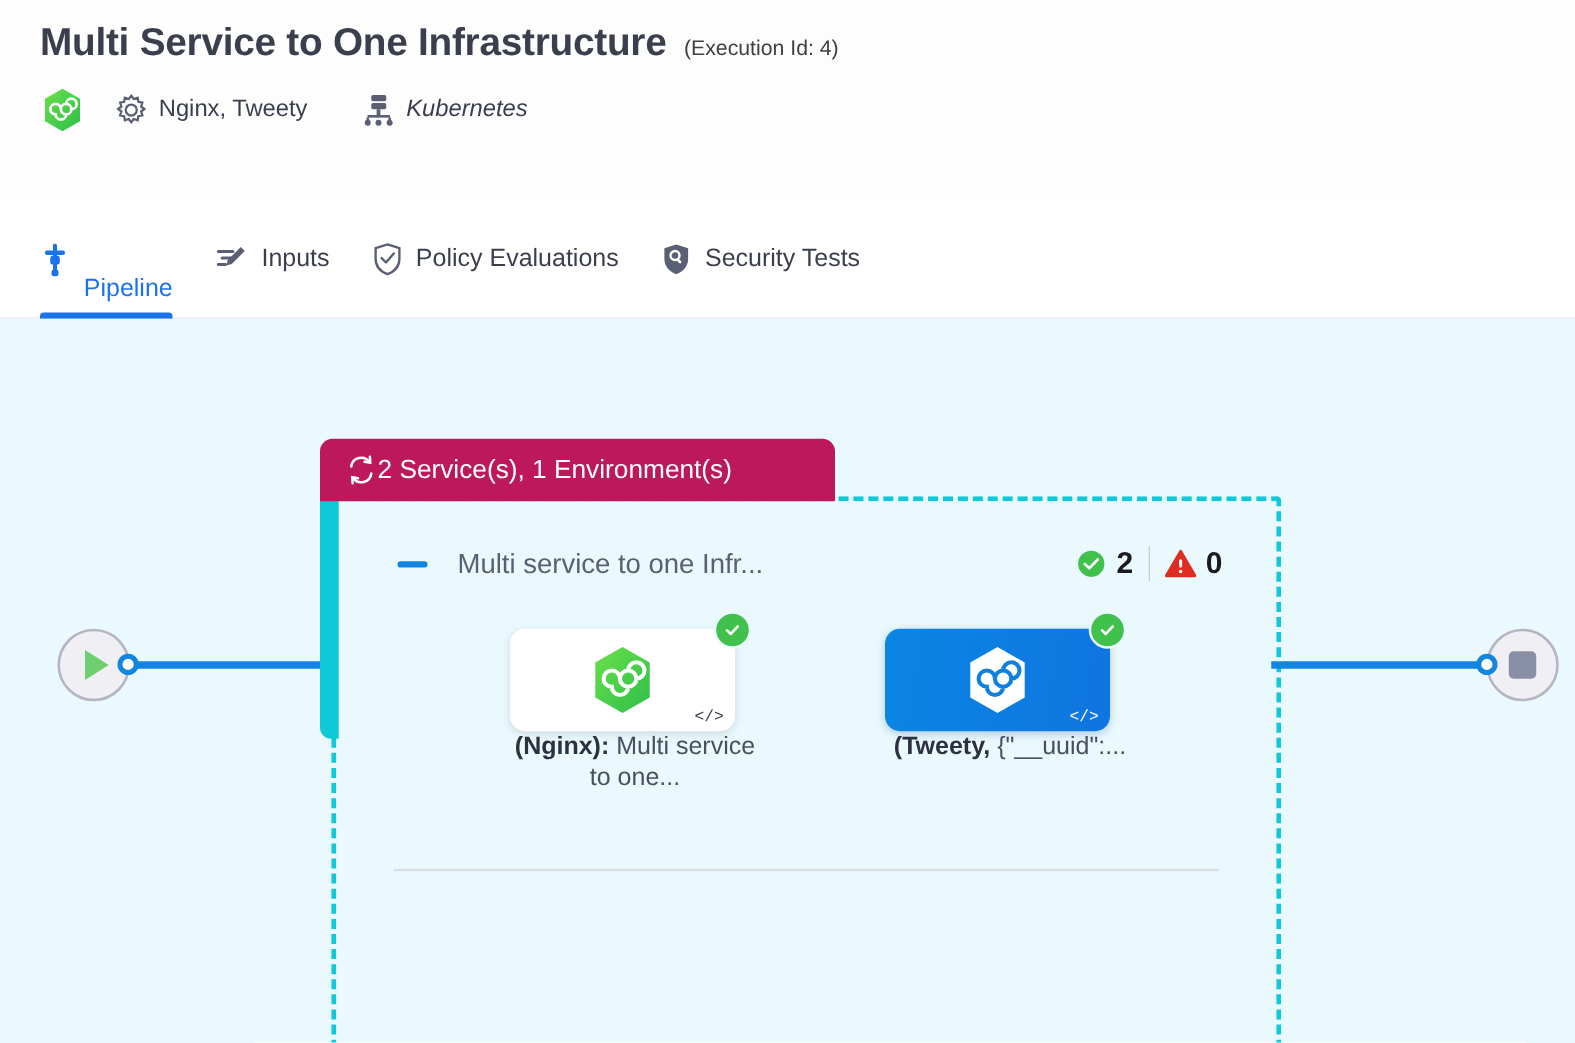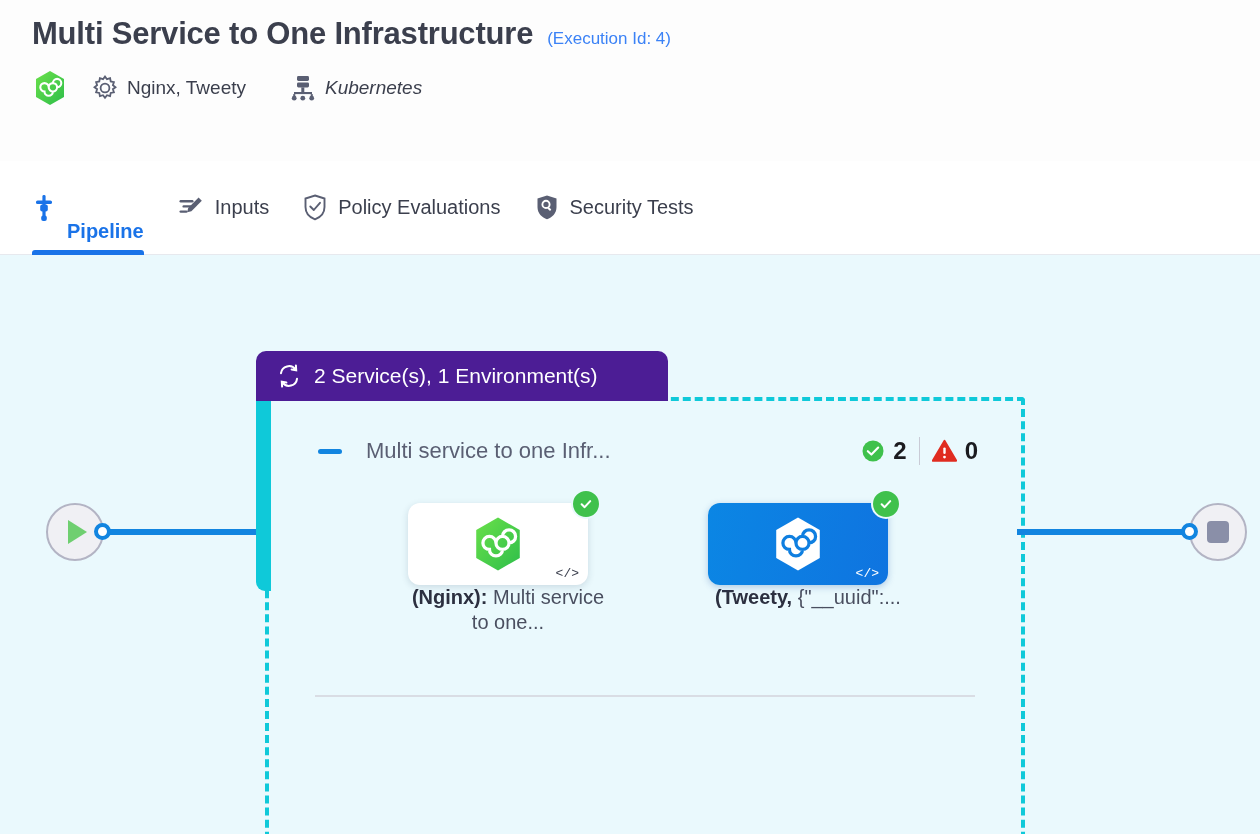--- a/index.html
+++ b/index.html
@@ -17,21 +17,21 @@
     background: #fdfdfd;
     border-bottom: 1px solid #e7e9ee;
   }
   .title-row {
     position: absolute; left: 32px; top: 16px;
     display: flex; align-items: baseline; gap: 14px;
   }
   .page-title {
     font-size: 31px; font-weight: bold; color: #3b3f4d; letter-spacing: -0.2px;
   }
-  .exec-id { font-size: 17px; color: #3b82f6; }
+  .exec-id { font-size: 17px; color: #404040; }
 
   .meta-row {
     position: absolute; left: 32px; top: 68px;
     display: flex; align-items: center;
   }
   .meta-logo { width: 36px; height: 40px; display: flex; align-items: center; }
   .meta-group { display: flex; align-items: center; gap: 9px; margin-left: 24px; }
   .meta-group.second { margin-left: 44px; font-style: italic; }
   .meta-text { font-size: 19px; color: #3b3f4d; }
   .ico { display: inline-flex; align-items: center; justify-content: center; }
@@ -42,21 +42,21 @@
     background: #ffffff; border-bottom: 1px solid #e7e9ee;
     display: flex; align-items: center; padding-left: 32px;
   }
   .tab {
     display: flex; align-items: center; gap: 11px;
     height: 94px; cursor: pointer; position: relative;
     padding-right: 34px;
   }
   .tab + .tab { padding-left: 0; }
   .tab-label { font-size: 20px; color: #3b3f4d; }
-  .tab.active .tab-label { color: #1a73e8; font-weight: bold; margin-top: 48px; }
+  .tab.active .tab-label { color: #1a73e8; font-weight: normal; margin-top: 48px; }
   .tab.active::after {
     content: ""; position: absolute; left: 0; right: 34px; bottom: 0;
     height: 5px; background: #1a73e8; border-radius: 3px 3px 0 0;
   }
 
   
   .canvas {
     position: absolute; left: 0; top: 255px; width: 1260px; height: 579px;
     background: #eaf9fd;
   }
@@ -88,22 +88,22 @@
   .link {
     position: absolute; height: 6px; background: #1285e0; z-index: 2;
   }
   .link.l1 { left: 104px; top: 274px; width: 160px; }
   .link.l2 { left: 1017px; top: 274px; width: 170px; }
 
   
   .stage-header {
     position: absolute; left: 256px; top: 96px;
     height: 50px; min-width: 412px; padding: 0 18px 0 20px;
-    background: #4c1d95; border-radius: 10px 10px 0 0;
-    display: flex; align-items: center; gap: 12px; z-index: 3;
+    background: #be185d; border-radius: 10px 10px 0 0;
+    display: flex; align-items: center; gap: 0; z-index: 3;
   }
   .stage-header-text { color: #ffffff; font-size: 21px; }
 
   .stage-leftbar {
     position: absolute; left: 256px; top: 140px; width: 15px; height: 196px;
     background: #0fc9d9; border-radius: 0 0 0 9px; z-index: 3;
   }
 
   .stage-box {
     position: absolute; left: 265px; top: 142px; width: 760px; height: 648px;

